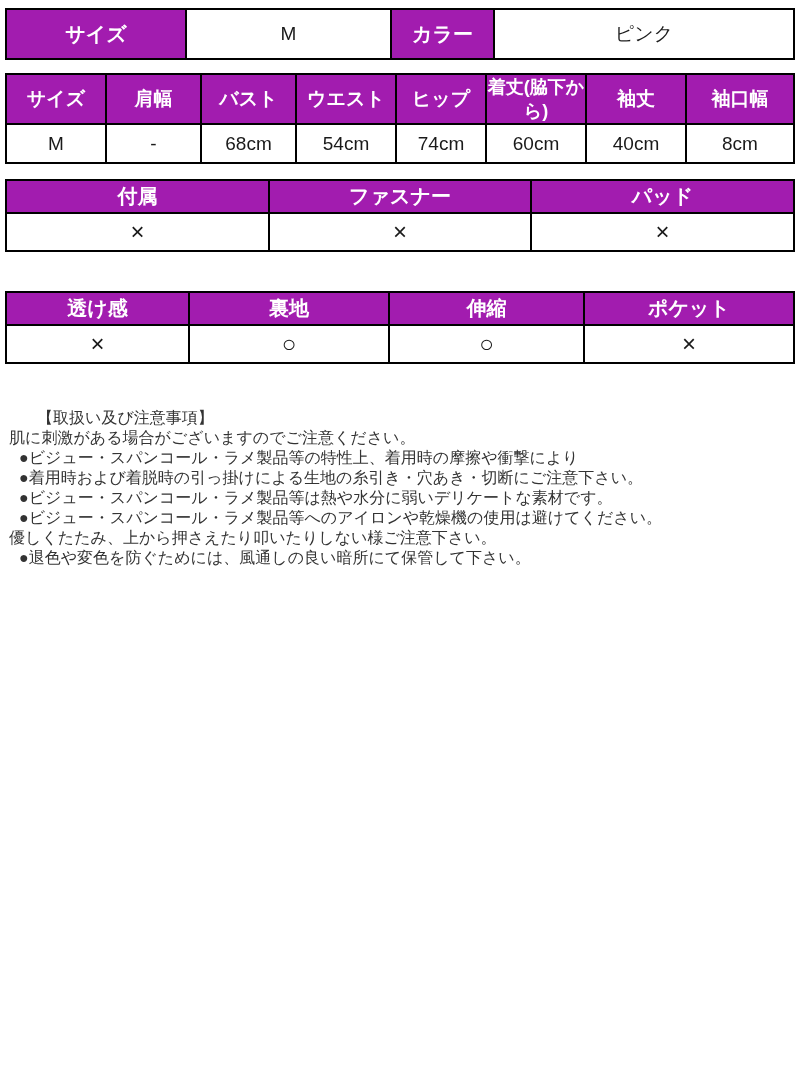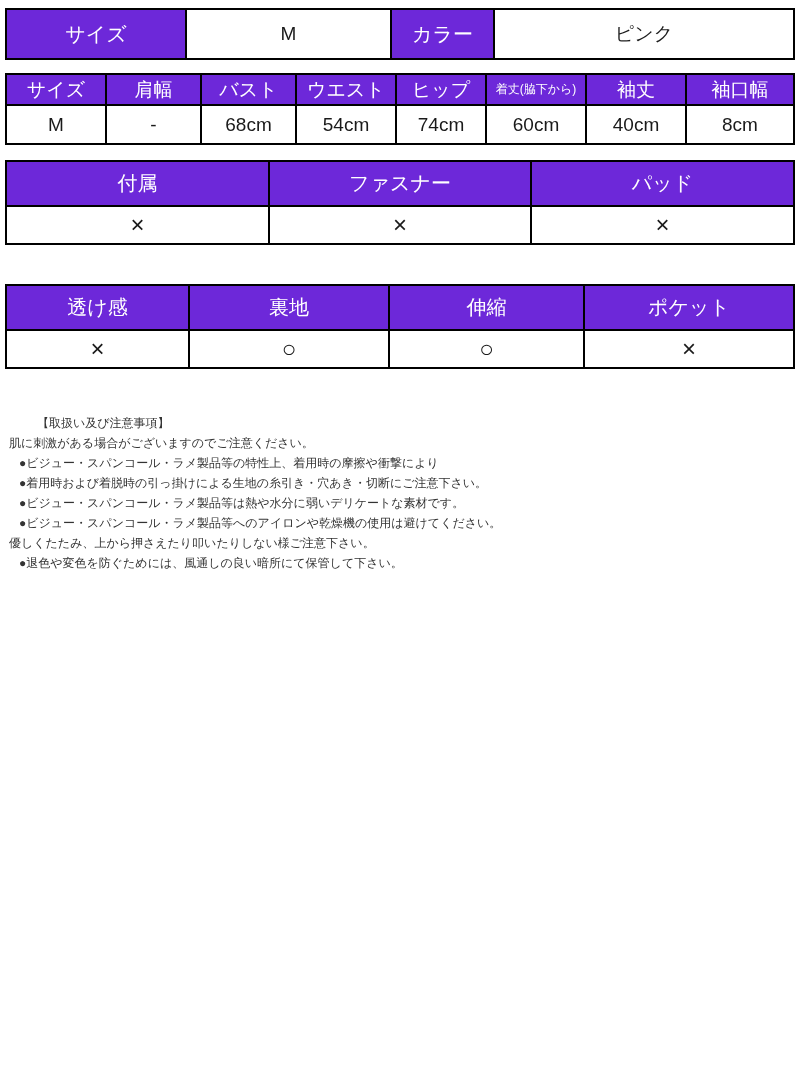--- a/index.html
+++ b/index.html
@@ -23,52 +23,52 @@
     width: 788px;
   }
   th, td {
     border: 2px solid #000000;
     text-align: center;
     vertical-align: middle;
     padding: 0;
     overflow: hidden;
   }
   th {
-    background: #6d28d9;
+    background: #a21caf;
     color: #ffffff;
     font-size: 20px;
-    font-weight: normal;
+    font-weight: bold;
   }
   td {
     background: #ffffff;
     color: #1a1a1a;
     font-size: 19px;
     font-weight: normal;
   }
   
   .spec-table { margin-bottom: 13px; }
   .spec-table tr { height: 50px; }
   
   .meas-table { margin-bottom: 15px; }
   .meas-table tr.hdr { height: 31px; }
   .meas-table tr.val { height: 39px; }
   .meas-table th { font-size: 19px; }
-  .meas-table th.small { font-size: 12px; }
+  .meas-table th.small { font-size: 18px; }
   
   .feat-table-1 { margin-bottom: 2px; }
   .feat-table-2 { margin-bottom: 0; margin-top: 39px; }
-  .feat-table tr.hdr { height: 45px; }
+  .feat-table tr.hdr { height: 33px; }
   .feat-table tr.val { height: 38px; }
   td.mark { font-size: 24px; color: #1a1a1a; }
   
   .care {
     margin-top: 44px;
     padding-left: 4px;
     color: #333333;
-    font-size: 12px;
+    font-size: 16px;
     line-height: 20px;
   }
   .care .line { white-space: nowrap; }
   .care .title  { padding-left: 28px; }
   .care .bullet { padding-left: 10px; }
   .care .cont   { padding-left: 0; }
 </style>
 </head>
 <body>
 

